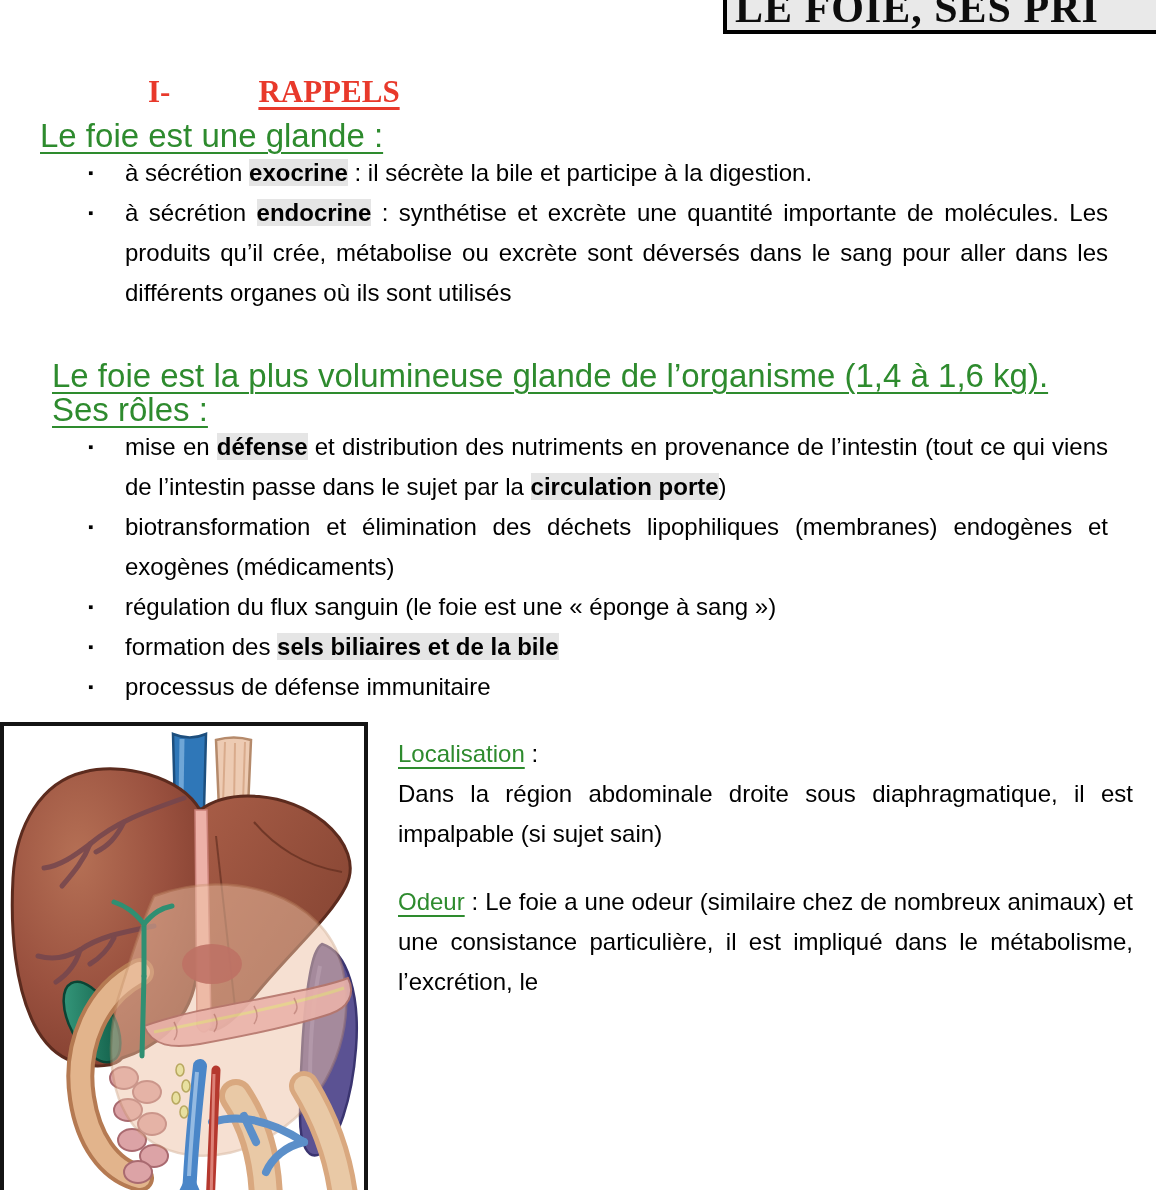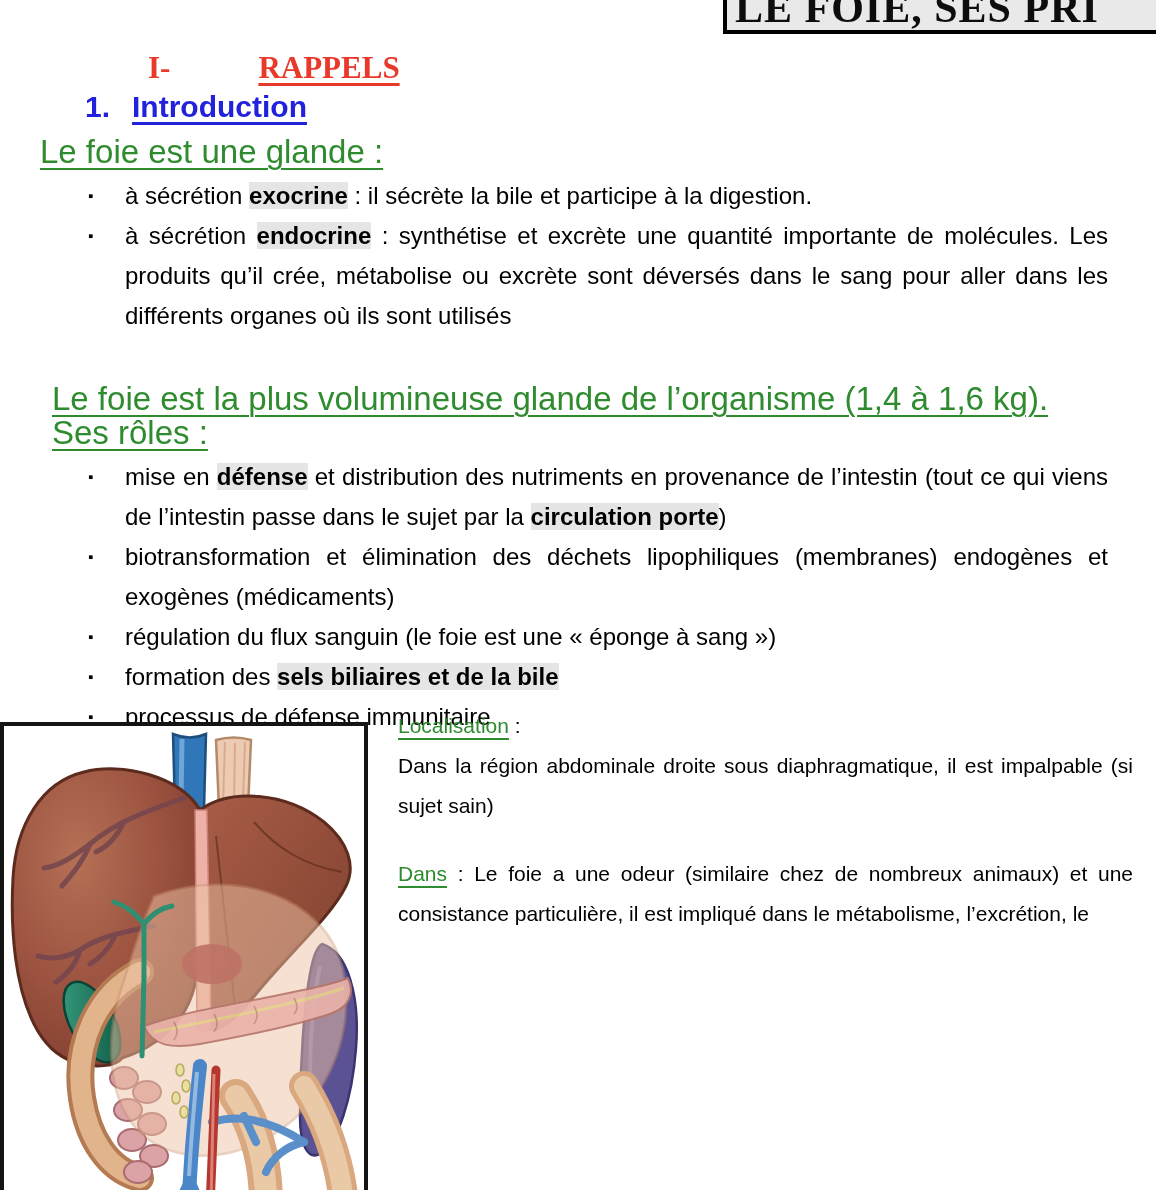--- a/index.html
+++ b/index.html
@@ -13,78 +13,75 @@
     background:#e9e9e9;border:4px solid #000;box-sizing:border-box;
     font-family:"Liberation Serif","DejaVu Serif",serif;font-weight:bold;
     font-size:42px;letter-spacing:1px;color:#0d0d0d;
     padding:16px 0 0 8px;white-space:nowrap;overflow:hidden;
   }
   
   .content{padding:50px 48px 0 40px;}
   .h-rappels{
     font-family:"Liberation Serif","DejaVu Serif",serif;font-weight:bold;
     font-size:31px;color:var(--heading_red,#e8392b);
-    padding-left:108px;line-height:36px;
+    padding-left:108px;line-height:36px;margin-top:24px;
   }
   .h-rappels .tab{display:inline-block;width:88px;}
   .h-rappels .u{text-decoration:underline;text-decoration-thickness:3px;text-underline-offset:5px;}
   .h-intro{
     font-weight:bold;font-size:30px;color:var(--heading_blue,#2222dd);
     padding-left:45px;line-height:38px;margin-top:2px;
   }
   .h-intro .tab{display:inline-block;width:22px;}
   .h-intro .u{text-decoration:underline;text-decoration-thickness:3px;text-underline-offset:5px;}
   .green-lead{
     color:var(--heading_green,#2e8b2e);font-size:33px;line-height:34px;margin-top:9px;
     text-decoration:underline;text-decoration-thickness:2px;text-underline-offset:5px;
   }
   .green-lead.second{margin-top:46px;margin-left:12px;}
   
-  ul.blist{list-style:none;margin:7px 0 0;padding:0;}
+  ul.blist{list-style:none;margin:0 0 0;padding:0;}
   ul.blist li{
     position:relative;padding-left:85px;font-size:24px;line-height:40px;
     text-align:justify;width:983px;box-sizing:content-box;
   }
   ul.blist li::before{
     content:"▪";position:absolute;left:48px;top:0;font-size:15px;line-height:40px;color:#000;
   }
   .hl{font-weight:bold;background:var(--highlight_bg,#e5e5e5);}
   .glabel{
     color:var(--heading_green,#2e8b2e);
     text-decoration:underline;text-decoration-thickness:2px;text-underline-offset:5px;
   }
   
   .figure-box{
     position:absolute;left:0;top:722px;width:368px;height:492px;
     border:4px solid #141414;box-sizing:border-box;background:#fff;overflow:hidden;
   }
   .details{
-    position:absolute;left:398px;top:706px;width:735px;
-    font-size:21px;line-height:40px;
+    position:absolute;left:398px;top:734px;width:735px;
+    font-size:24px;line-height:40px;
   }
   .details p{margin:0;text-align:justify;}
   .details p.para-gap{margin-bottom:28px;}
   .details p.label-line{margin-bottom:0;text-align:left;}
 </style>
 </head>
 <body>
 
 <div class="banner">
   <span>LE FOIE, SES PRI</span>
 </div>
 
 <div class="content">
 
   <div class="h-rappels">
     <span>I-</span><span class="tab"></span><span class="u">RAPPELS</span>
   </div>
 
-  <div class="h-intro">
-    <span>1.</span><span class="tab"></span><span class="u">Introduction</span>
-  </div>
 
   <div class="green-lead">Le foie est une glande :</div>
 
   <ul class="blist">
     <li><span>à sécrétion </span><span class="hl">exocrine</span><span> : il sécrète la bile et participe à la digestion.</span></li>
     <li><span>à sécrétion </span><span class="hl">endocrine</span><span> : synthétise et excrète une quantité importante de molécules. Les produits qu’il crée, métabolise ou excrète sont déversés dans le sang pour aller dans les différents organes où ils sont utilisés</span></li>
   </ul>
 
   <div class="green-lead second">Le foie est la plus volumineuse glande de l’organisme (1,4 à 1,6 kg).  Ses rôles :</div>
 
@@ -216,14 +213,14 @@
       <ellipse cx="182" cy="360" rx="4" ry="6"></ellipse>
       <ellipse cx="172" cy="372" rx="4" ry="6"></ellipse>
       <ellipse cx="180" cy="386" rx="4" ry="6"></ellipse>
     </g>
   </svg>
 </div>
 
 <div class="details">
   <p class="label-line"><span class="glabel">Localisation</span><span> :</span></p>
   <p class="para-gap"><span>Dans la région abdominale droite sous diaphragmatique, il est impalpable (si sujet sain)</span></p>
-  <p><span class="glabel">Dans</span><span> :  Le foie a une odeur (similaire chez de nombreux animaux) et une consistance particulière, il est impliqué dans le métabolisme, l’excrétion, le</span></p>
+  <p><span class="glabel">Odeur</span><span> :  Le foie a une odeur (similaire chez de nombreux animaux) et une consistance particulière, il est impliqué dans le métabolisme, l’excrétion, le</span></p>
 </div>
 
 </body></html>

